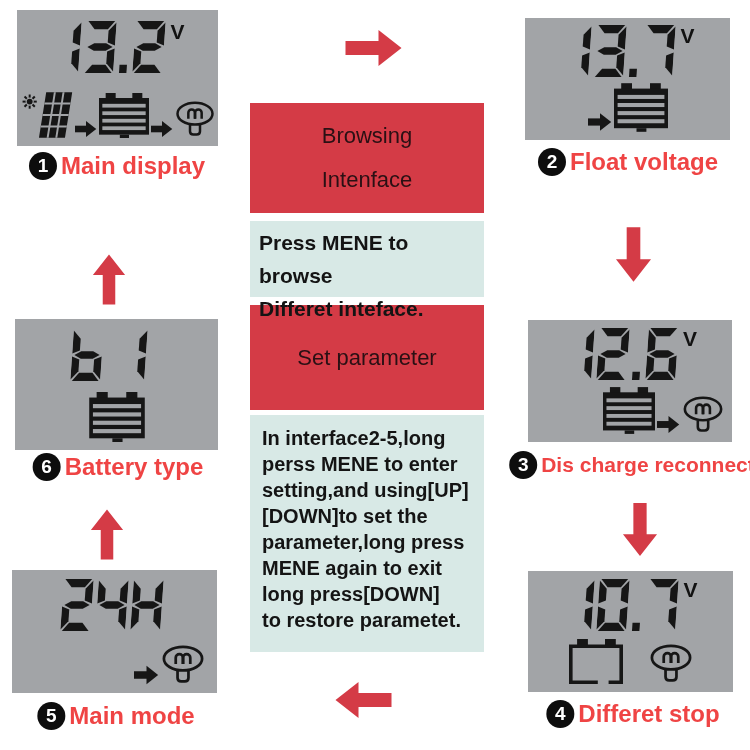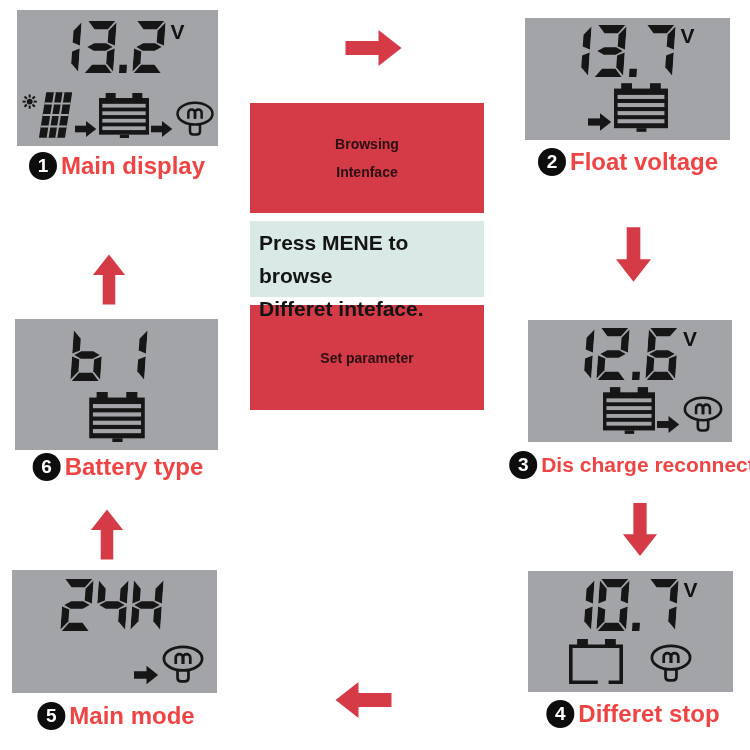--- a/index.html
+++ b/index.html
@@ -21,21 +21,21 @@
 
   
   .plabel{position:absolute;display:flex;align-items:center;gap:4px;transform:translateX(-50%);white-space:nowrap;}
   .badge{width:28px;height:28px;border-radius:50%;background:#0d0d0d;color:#ffffff;display:inline-flex;align-items:center;justify-content:center;font-weight:bold;font-size:19px;flex:none;}
   .plabel-text{font-weight:bold;font-size:24px;color:#ef4444;}
   .plabel-sm .plabel-text{font-size:21px;}
 
   
   .box{position:absolute;left:250px;width:234px;box-sizing:border-box;}
   .redbox{background:var(--red);display:flex;align-items:center;justify-content:center;}
-  .redbox .t{font-weight:bold;font-size:14px;color:var(--redbox-text);text-align:center;white-space:pre-line;line-height:2.0;}
+  .redbox .t{font-weight:normal;font-size:22px;color:var(--redbox-text);text-align:center;white-space:pre-line;line-height:2.0;}
   .bluebox{background:var(--note-bg);}
   .bluebox .t{font-weight:bold;color:#141414;white-space:pre-line;}
   .t-browse{font-size:21px;line-height:33px;padding:5px 2px 0 9px;}
   .t-set{font-size:20px;line-height:26px;padding:10px 2px 0 12px;}
 
   
   .flow-arrow{position:absolute;}
   .flow-arrow svg{display:block;fill:var(--red);}
 </style>
 </head>
@@ -368,20 +368,30 @@
     <div class="t">Browsing
 Intenface</div>
   </div>
   <div class="box redbox" style="top:305px;height:105px;">
     <div class="t">Set parameter</div>
   </div>
   <div class="box bluebox" style="top:221px;height:76px;">
     <div class="t t-browse">Press MENE to browse
 Differet inteface.</div>
   </div>
+  <div class="box bluebox" style="top:415px;height:237px;">
+    <div class="t t-set">In interface2-5,long
+perss MENE to enter
+setting,and using[UP]
+[DOWN]to set the
+parameter,long press
+MENE again to exit
+long press[DOWN]
+to restore parametet.</div>
+  </div>
 
   <div class="flow-arrow" style="left:345px;top:29px;">
     <svg viewBox="0 0 56 38" width="57" height="38">
         <polygon points="56,19 33,1 33,12 0,12 0,26 33,26 33,37"></polygon>
       </svg>
   </div>
   <div class="flow-arrow" style="left:615px;top:227px;">
     <svg viewBox="0 0 38 56" width="37" height="55">
         <polygon points="19,56 37,33 26,33 26,0 12,0 12,33 1,33"></polygon>
       </svg>

